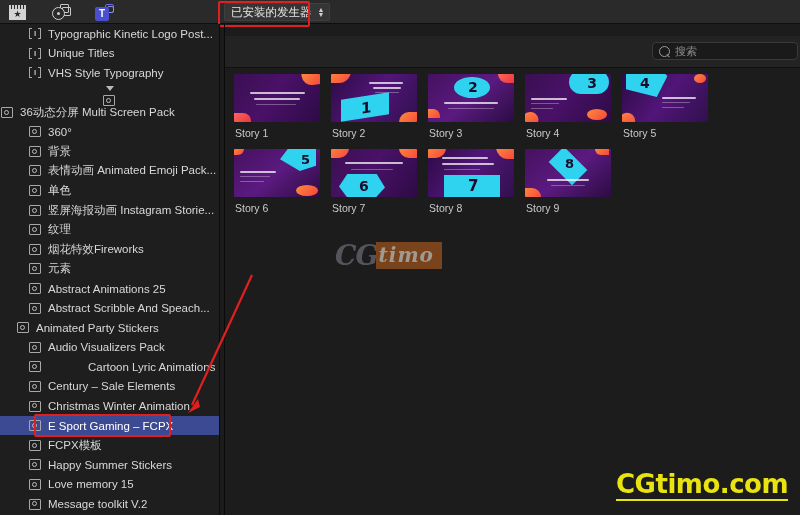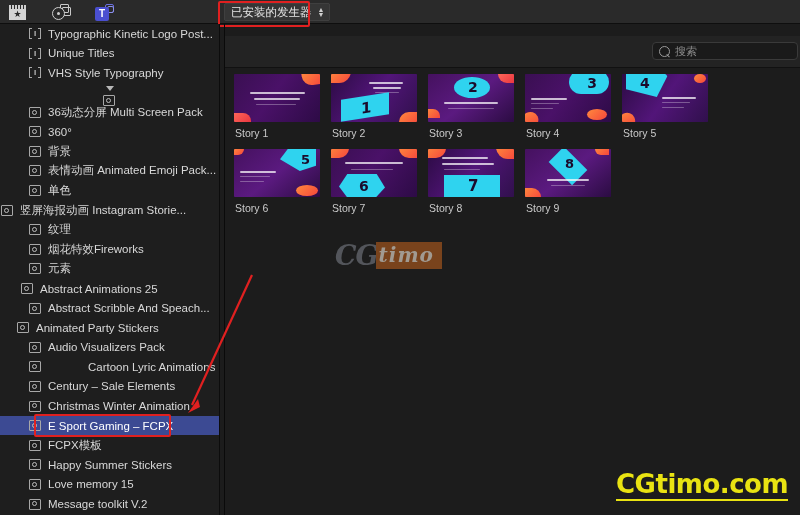--- a/index.html
+++ b/index.html
@@ -229,21 +229,21 @@
             <span class="tri open"></span>
           </span>
           <span class="ic">
             <span class="ic-gen">
               <span class="o"></span>
               <span class="c"></span>
             </span>
           </span>
           <span class="lbl">发生器</span>
         </div>
-        <div class="row" style="padding-left: 28px;">
+        <div class="row" style="">
           <span class="ic">
             <span class="ic-gen">
               <span class="o"></span>
               <span class="c"></span>
             </span>
           </span>
           <span class="lbl">36动态分屏 Multi Screen Pack</span>
         </div>
         <div class="row" style="padding-left: 28px;">
           <span class="ic">
@@ -274,21 +274,21 @@
         </div>
         <div class="row" style="padding-left: 28px;">
           <span class="ic">
             <span class="ic-gen">
               <span class="o"></span>
               <span class="c"></span>
             </span>
           </span>
           <span class="lbl">单色</span>
         </div>
-        <div class="row" style="">
+        <div class="row" style="padding-left: 28px;">
           <span class="ic">
             <span class="ic-gen">
               <span class="o"></span>
               <span class="c"></span>
             </span>
           </span>
           <span class="lbl">竖屏海报动画 Instagram Storie...</span>
         </div>
         <div class="row" style="padding-left: 28px;">
           <span class="ic">
@@ -310,21 +310,21 @@
         </div>
         <div class="row" style="padding-left: 28px;">
           <span class="ic">
             <span class="ic-gen">
               <span class="o"></span>
               <span class="c"></span>
             </span>
           </span>
           <span class="lbl">元素</span>
         </div>
-        <div class="row" style="padding-left: 20px;">
+        <div class="row" style="padding-left: 28px;">
           <span class="ic">
             <span class="ic-gen">
               <span class="o"></span>
               <span class="c"></span>
             </span>
           </span>
           <span class="lbl">Abstract Animations 25</span>
         </div>
         <div class="row" style="padding-left: 28px;">
           <span class="ic">

